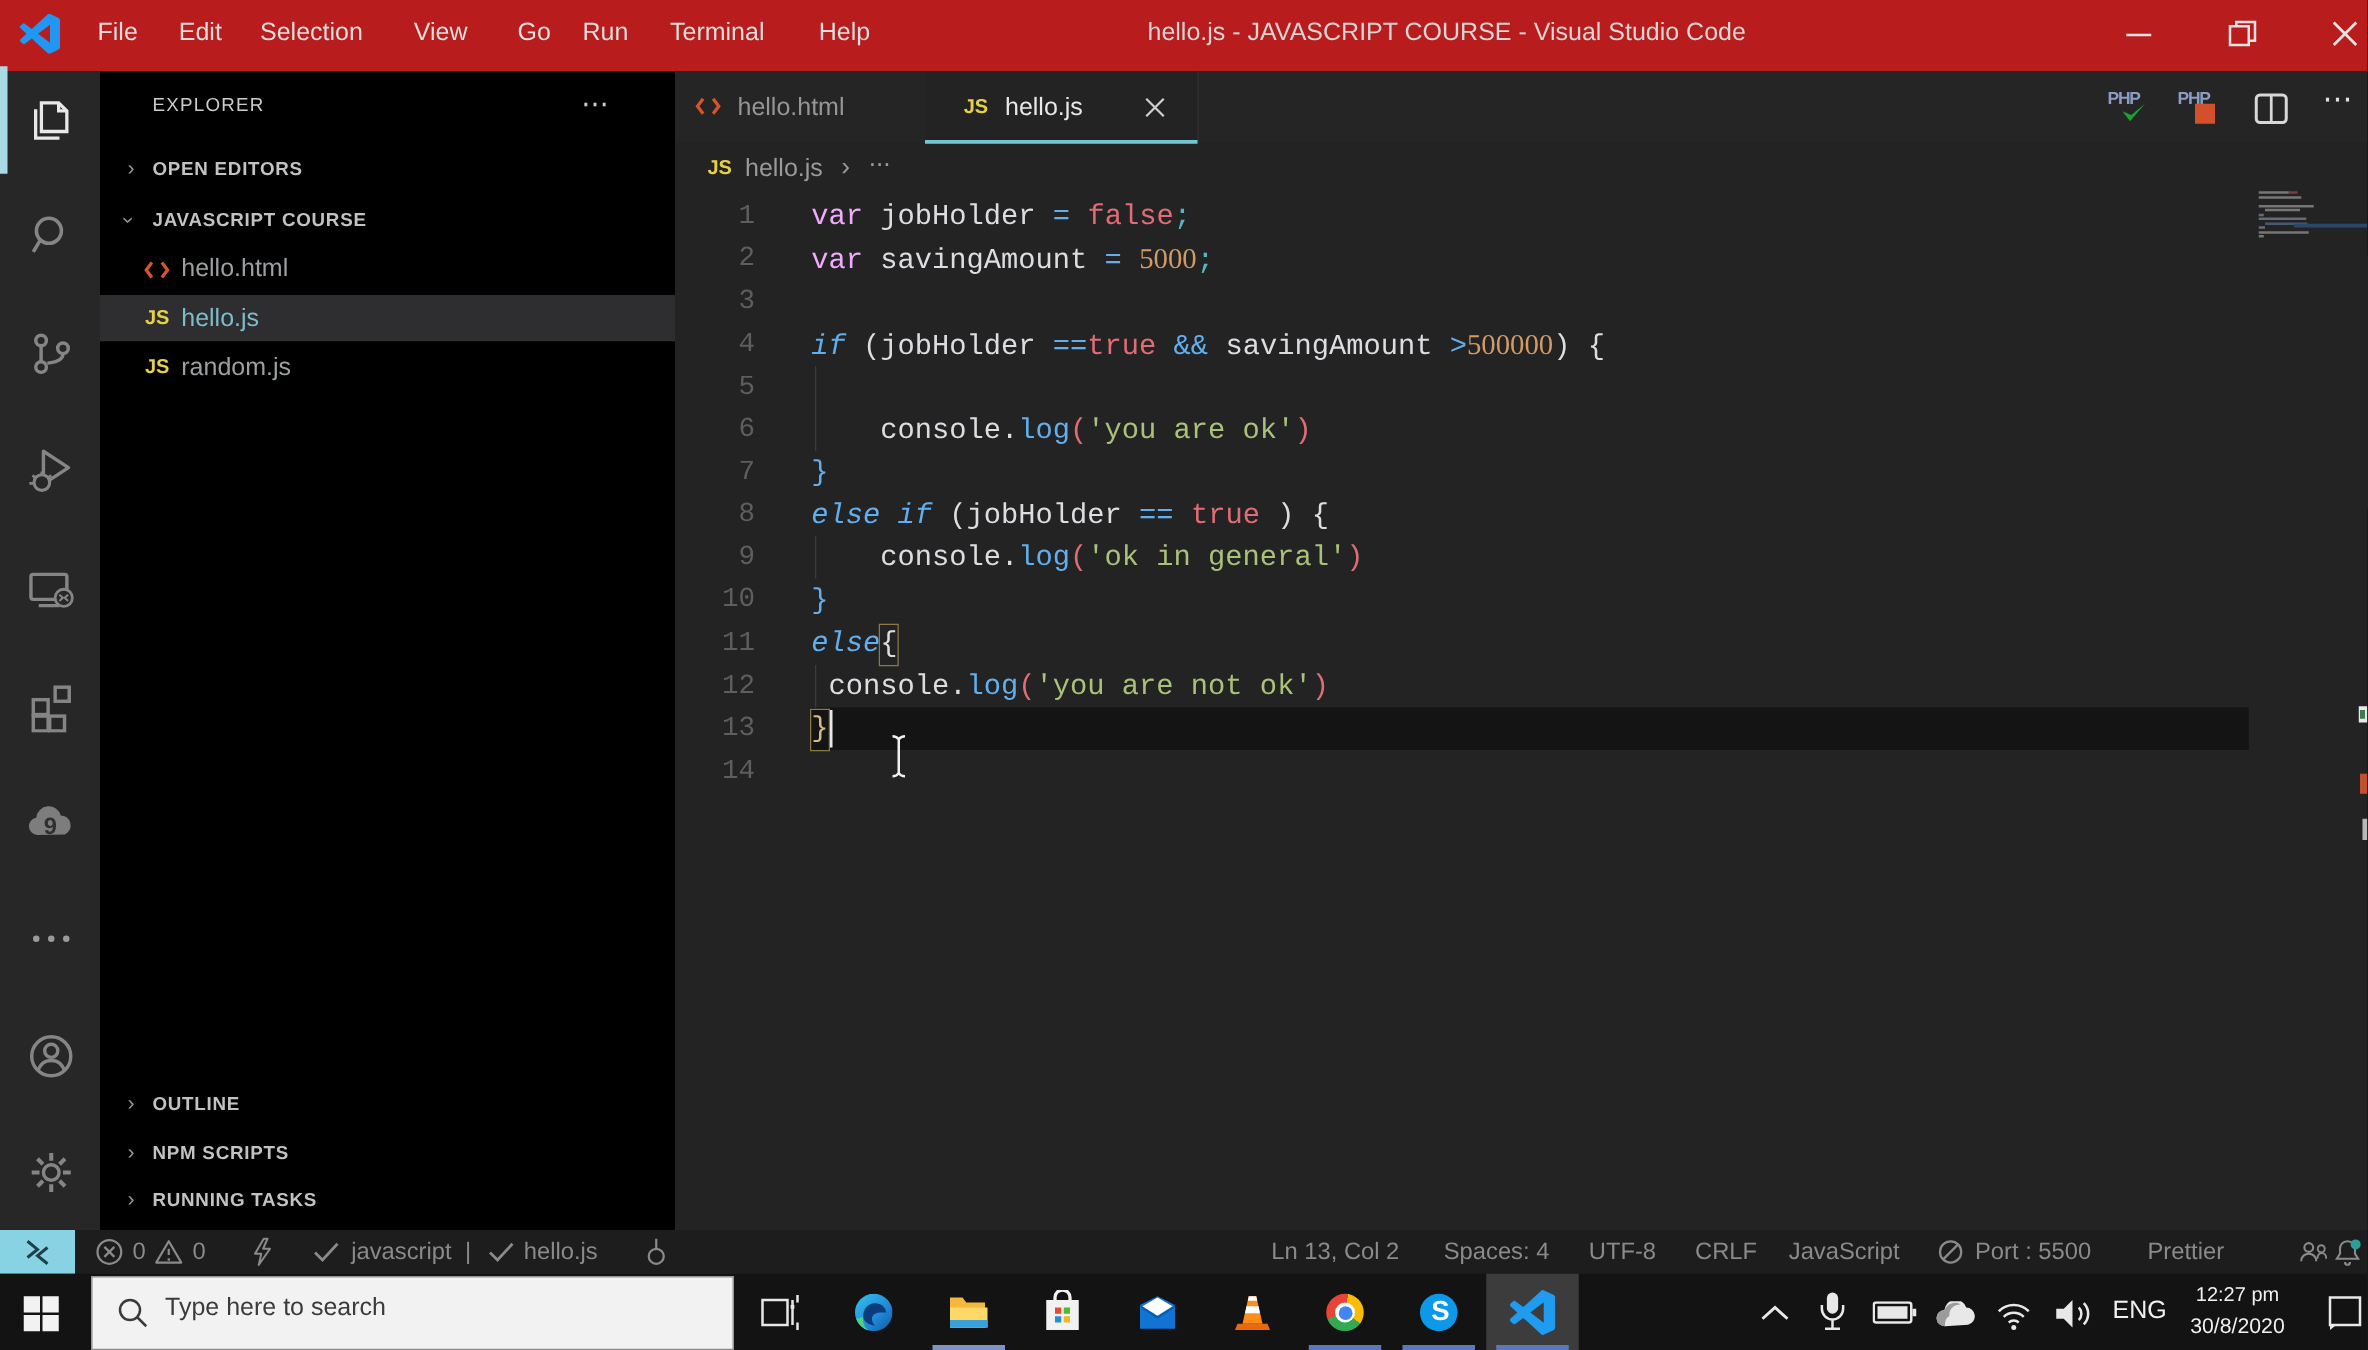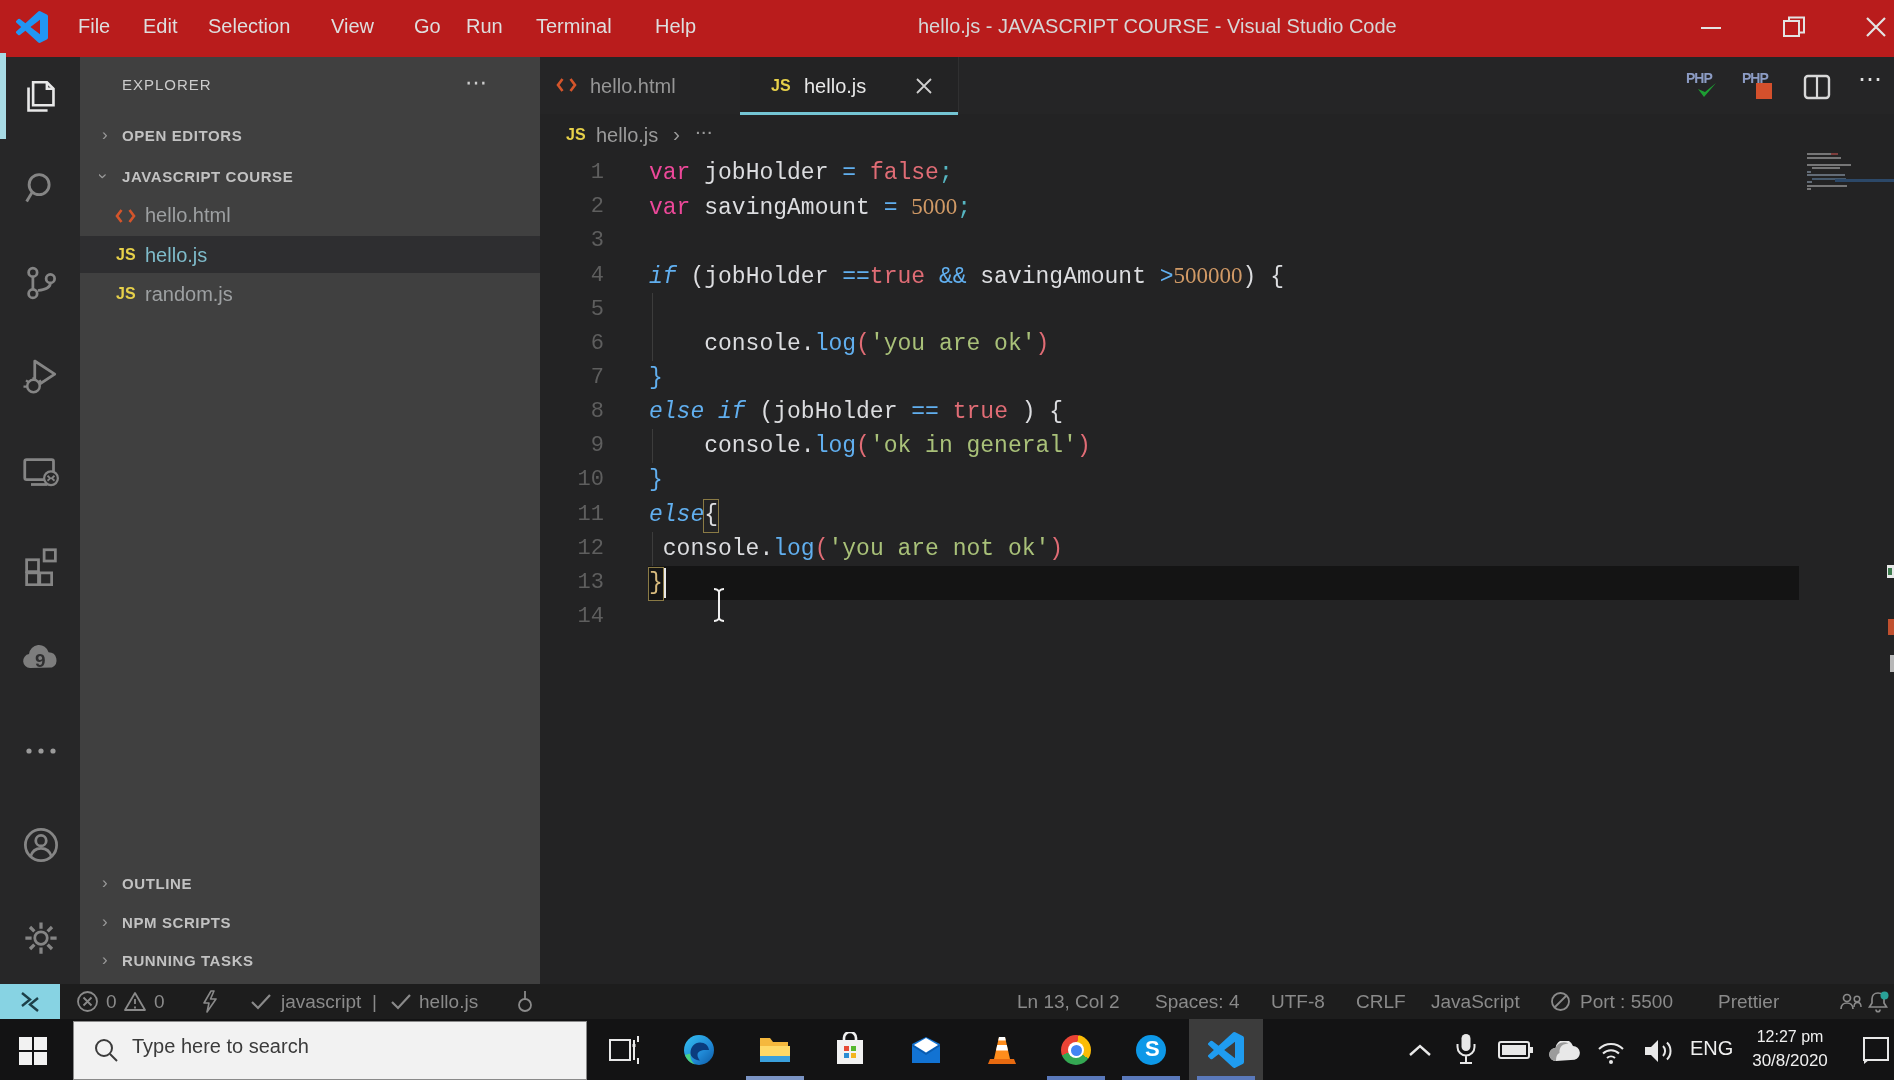--- a/index.html
+++ b/index.html
@@ -7,34 +7,34 @@
   #root{position:relative;width:1894px;height:1080px;overflow:hidden;
     font-family:"Liberation Sans",sans-serif;background:#242424;}
   .abs{position:absolute;}
   
   #titlebar{left:0;top:0;width:1894px;height:57px;background:#b91c1c;padding-left:43px;}
   .menuitem{color:#dedede;font-size:20px;line-height:52px;}
   #wintitle{color:#d6d6d6;font-size:20px;line-height:53px;}
   
   #activitybar{left:0;top:57px;width:80px;height:927px;background:#272728;}
   
-  #sidebar{left:80px;top:57px;width:460px;height:927px;background:#404040;}
+  #sidebar{left:80px;top:57px;width:460px;height:927px;background:#000000;}
   .sechead{color:#c2c2c2;font-size:15px;font-weight:bold;letter-spacing:0.6px;}
   .chev{color:#9a9a9a;font-size:17px;}
   .fname{font-size:20px;color:#9da0a2;}
   .jsbadge{color:#e6d04a;font-weight:bold;font-size:16px;letter-spacing:0;}
   
   #editor{left:540px;top:57px;width:1354px;height:927px;background:#232324;}
   .tabtext{font-size:20px;}
   .codeline{position:absolute;left:109px;height:35px;line-height:34.15px;
     font-family:"Liberation Mono",monospace;font-size:23px;white-space:pre;color:#d8d8d8;}
   .lnum{position:absolute;width:64px;text-align:right;height:35px;line-height:34.15px;
     font-family:"Liberation Mono",monospace;font-size:22px;color:#5e5e5e;}
   .it{font-style:italic;}
-  .tk-p{color:#ec4899;margin-top:35px;}   
+  .tk-p{color:#f0abfc;margin-top:35px;}   
   .tk-w{color:#dcdde0;}   
   .tk-b{color:#61afef;}   
   .tk-c{color:#56b6c2;}   
   .tk-r{color:#e06c75;}   
   .tk-o{color:#d19a66;font-family:Liberation Serif, serif;}   
   .tk-s{color:#a9c179;}   
   .tk-g{color:#d7ba7d;}   
   
   #statusbar{left:0;top:984px;width:1894px;height:35px;background:#1d1d1d;color:#8a8a8a;}
   .sbtext{font-size:19px;color:#8a8a8a;line-height:35px;}

